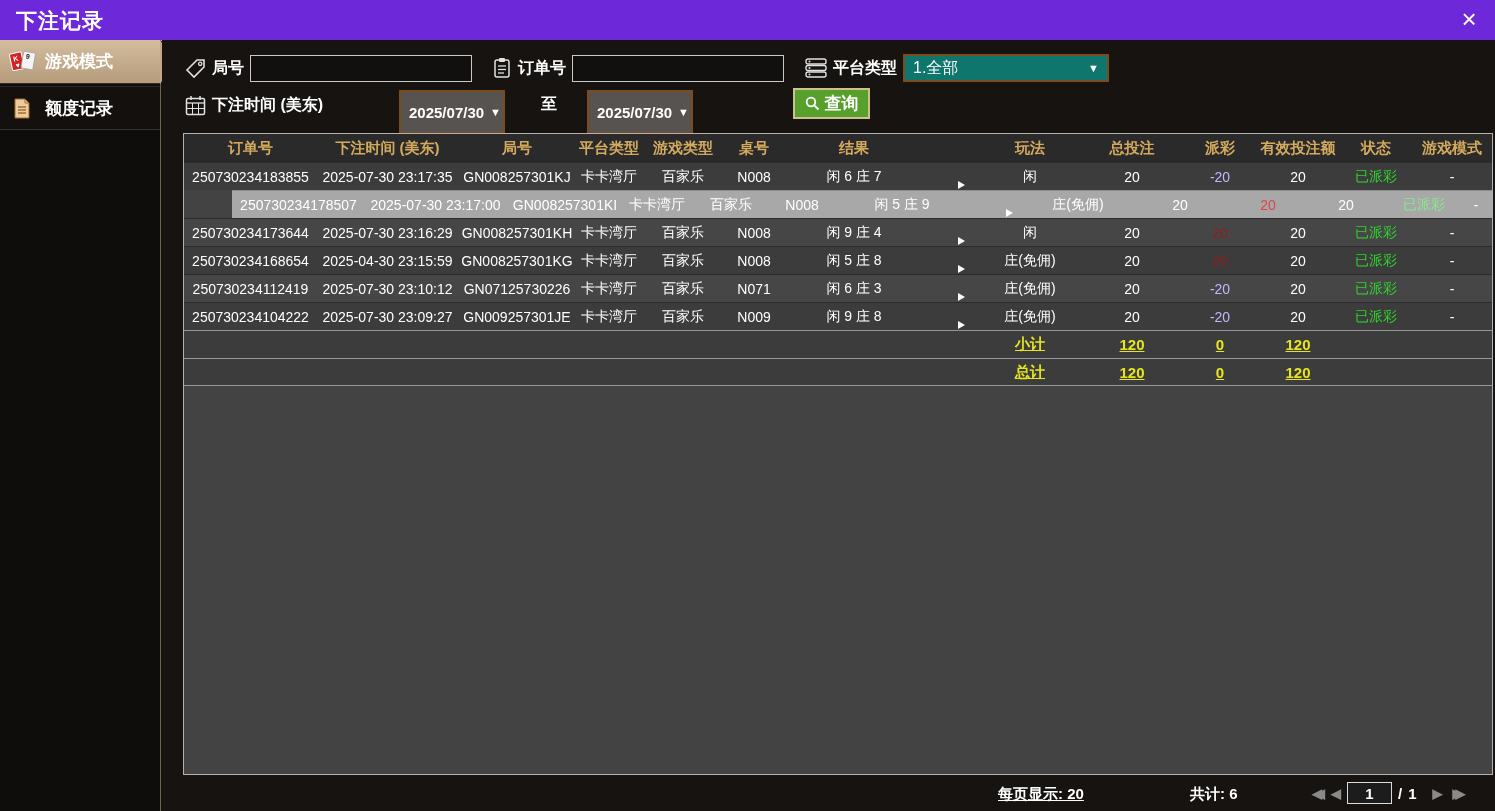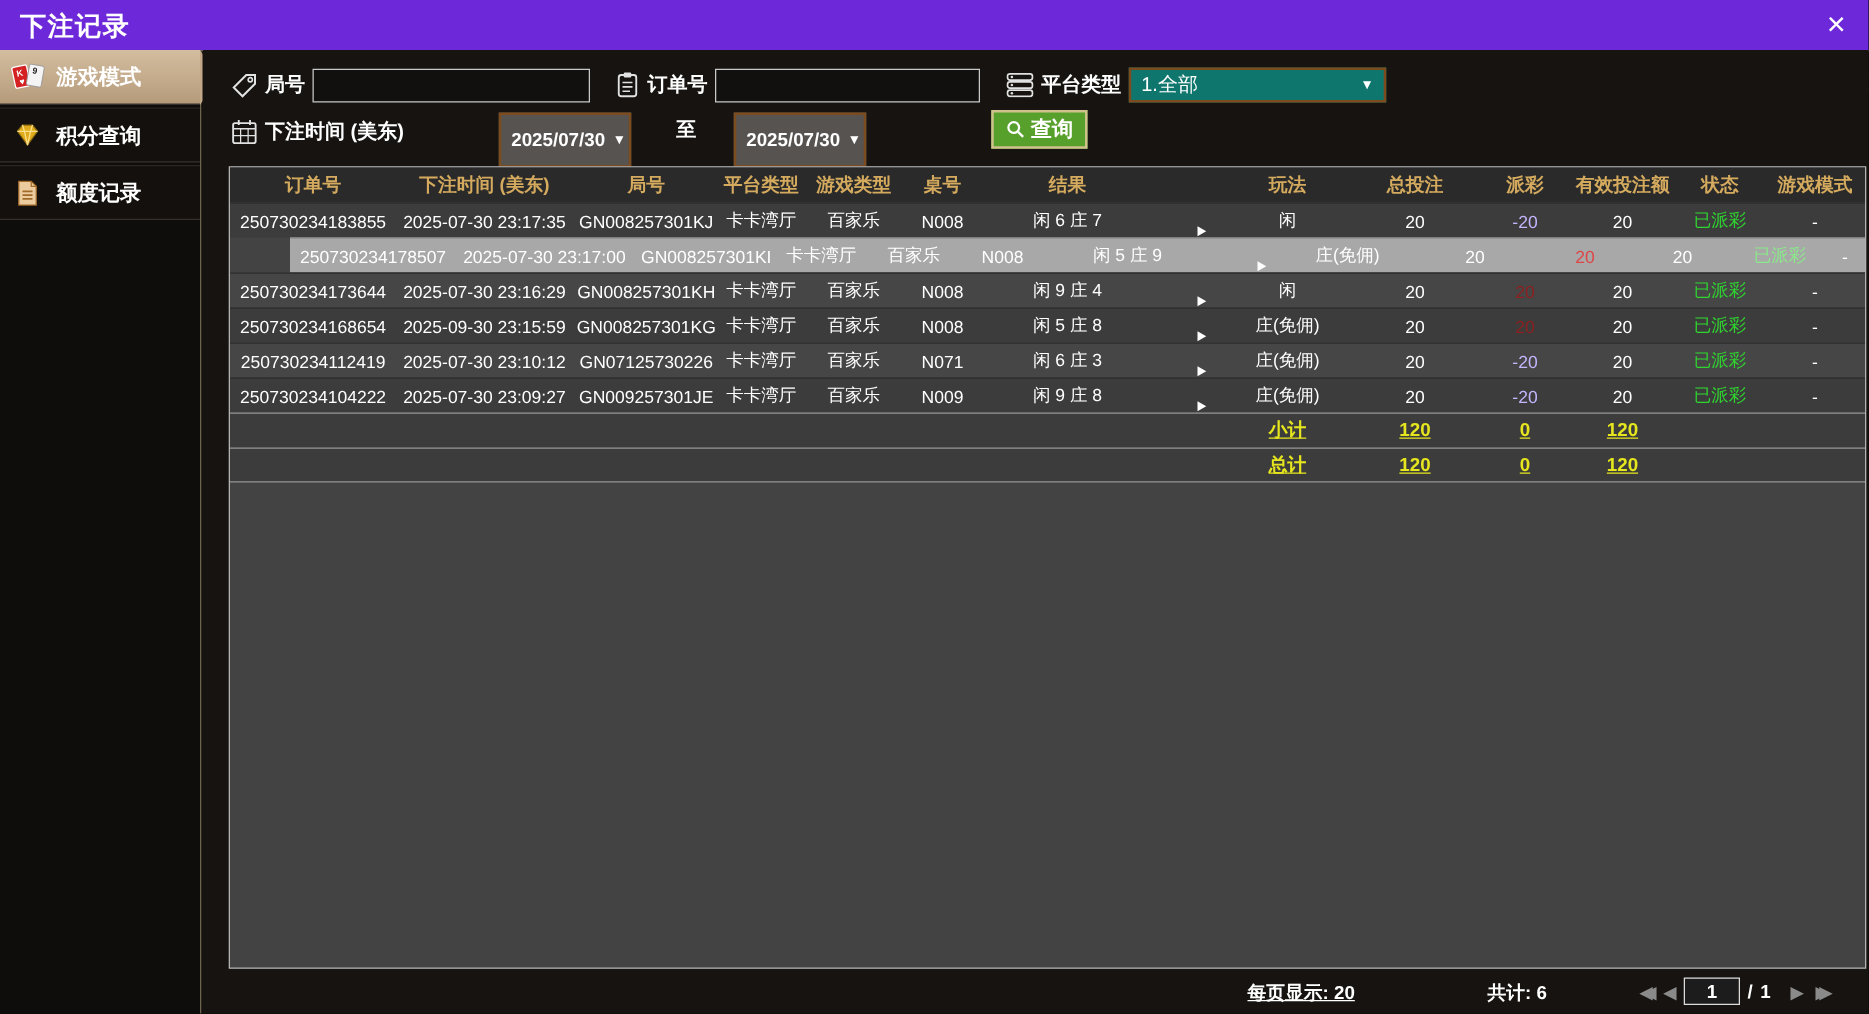--- a/index.html
+++ b/index.html
@@ -90,30 +90,20 @@
           <g transform="rotate(10 20 12)">
               <rect x="14" y="2" width="12" height="17" rx="1.5" fill="#f4f4f4" stroke="#999" stroke-width="0.7"></rect>
               <text x="17" y="9" font-size="7" font-weight="bold" fill="#222">9</text>
             </g>
         </svg>
       </span>
       <span>游戏模式</span>
     </div>
     <div class="side-item">
       <span class="side-icon">
-        <svg width="24" height="20" viewBox="0 0 24 20">
-          <polygon points="4,7 8,2 16,2 20,7 12,18" fill="#e0ac1c" stroke="#8a6a10" stroke-width="1"></polygon>
-          <polyline points="4,7 20,7" stroke="#fbe08a" stroke-width="1" fill="none"></polyline>
-          <polyline points="8,2 9.5,7 12,18 14.5,7 16,2" stroke="#fbe08a" stroke-width="1" fill="none"></polyline>
-        </svg>
-      </span>
-      <span>积分查询</span>
-    </div>
-    <div class="side-item">
-      <span class="side-icon">
         <svg width="18" height="21" viewBox="0 0 18 21">
           <path d="M2,1 h10 l4,4 v15 h-14 z" fill="#eccb9e" stroke="#a06a28" stroke-width="1"></path>
           <path d="M12,1 v4 h4" fill="none" stroke="#a06a28" stroke-width="1"></path>
           <line x1="5" y1="9" x2="13" y2="9" stroke="#a06a28" stroke-width="1.4"></line>
           <line x1="5" y1="12" x2="13" y2="12" stroke="#a06a28" stroke-width="1.4"></line>
           <line x1="5" y1="15" x2="13" y2="15" stroke="#a06a28" stroke-width="1.4"></line>
         </svg>
       </span>
       <span>额度记录</span>
     </div>
@@ -259,21 +249,21 @@
         <span>闲</span>
         <span>20</span>
         <span class="pay-dim">20</span>
         <span>20</span>
         <span class="status-g">已派彩</span>
         <span>-</span>
       </div>
 
       <div class="grid trow r-a">
         <span>250730234168654</span>
-        <span>2025-09-30 23:15:59</span>
+        <span>2025-04-30 23:15:59</span>
         <span>GN008257301KG</span>
         <span>卡卡湾厅</span>
         <span>百家乐</span>
         <span>N008</span>
         <span>闲 5 庄 8</span>
         <span><span class="playbtn"></span></span>
         <span>庄(免佣)</span>
         <span>20</span>
         <span class="pay-dim">20</span>
         <span>20</span>

